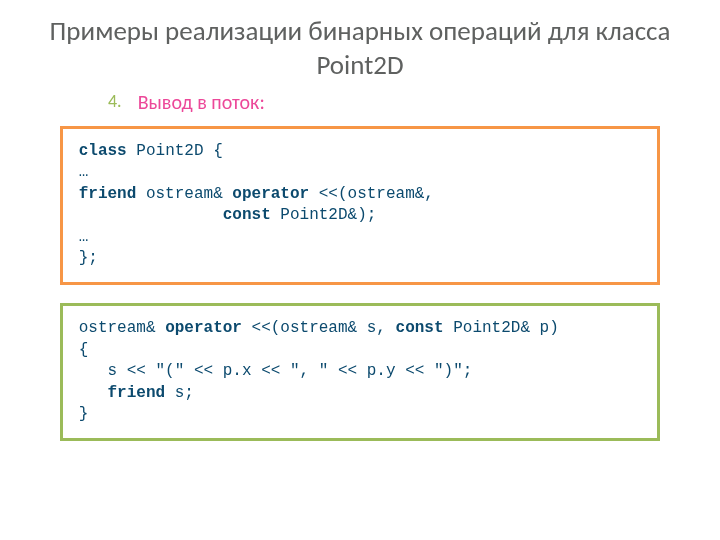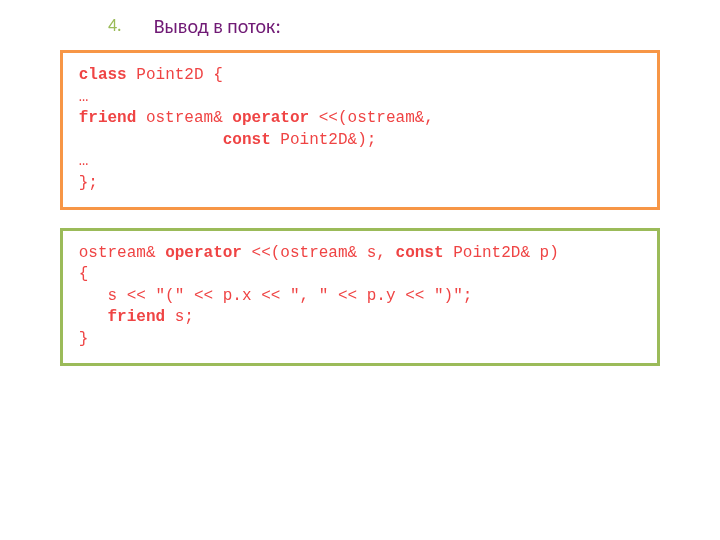--- a/index.html
+++ b/index.html
@@ -30,49 +30,49 @@
     padding-left: 78px;
     margin-bottom: 12px;
   }
   .list-num {
     color: #9bbb59;
     font-size: 18px;
     margin-right: 16px;
     font-family: "Trebuchet MS", Calibri, sans-serif;
   }
   .subtitle-text {
-    color: #701a75;
+    color: #ec4899;
     font-size: 20px;
     font-family: "Trebuchet MS", Calibri, sans-serif;
-    margin-left: 16px;
   }
   .codebox {
     border-width: 3px;
     border-style: solid;
     padding: 12px 16px;
     margin: 0 auto 18px auto;
     width: 91%;
     background: #fff;
   }
   .box-orange { border-color: #f79646; }
   .box-green  { border-color: #9bbb59; }
   .code {
     font-family: "Courier New", monospace;
     font-size: 16px;
     line-height: 1.35;
-    color: #ef4444;
+    color: #0c4a6e;
     white-space: pre;
   }
   .kw { font-weight: bold; }
 </style>
 </head>
 <body>
 
 <div class="slide">
 
+  <div class="title">Примеры реализации бинарных операций для класса Point2D</div>
 
   <div class="subtitle-row">
     <span class="list-num">4.</span>
     <span class="subtitle-text">Вывод в поток:</span>
   </div>
 
   <div class="codebox box-orange">
     <div class="code"><span class="kw">class</span><span> Point2D {</span>
 <span>…</span>
 <span class="kw">friend</span><span> ostream&amp; </span><span class="kw">operator</span><span> &lt;&lt;(ostream&amp;,</span>

